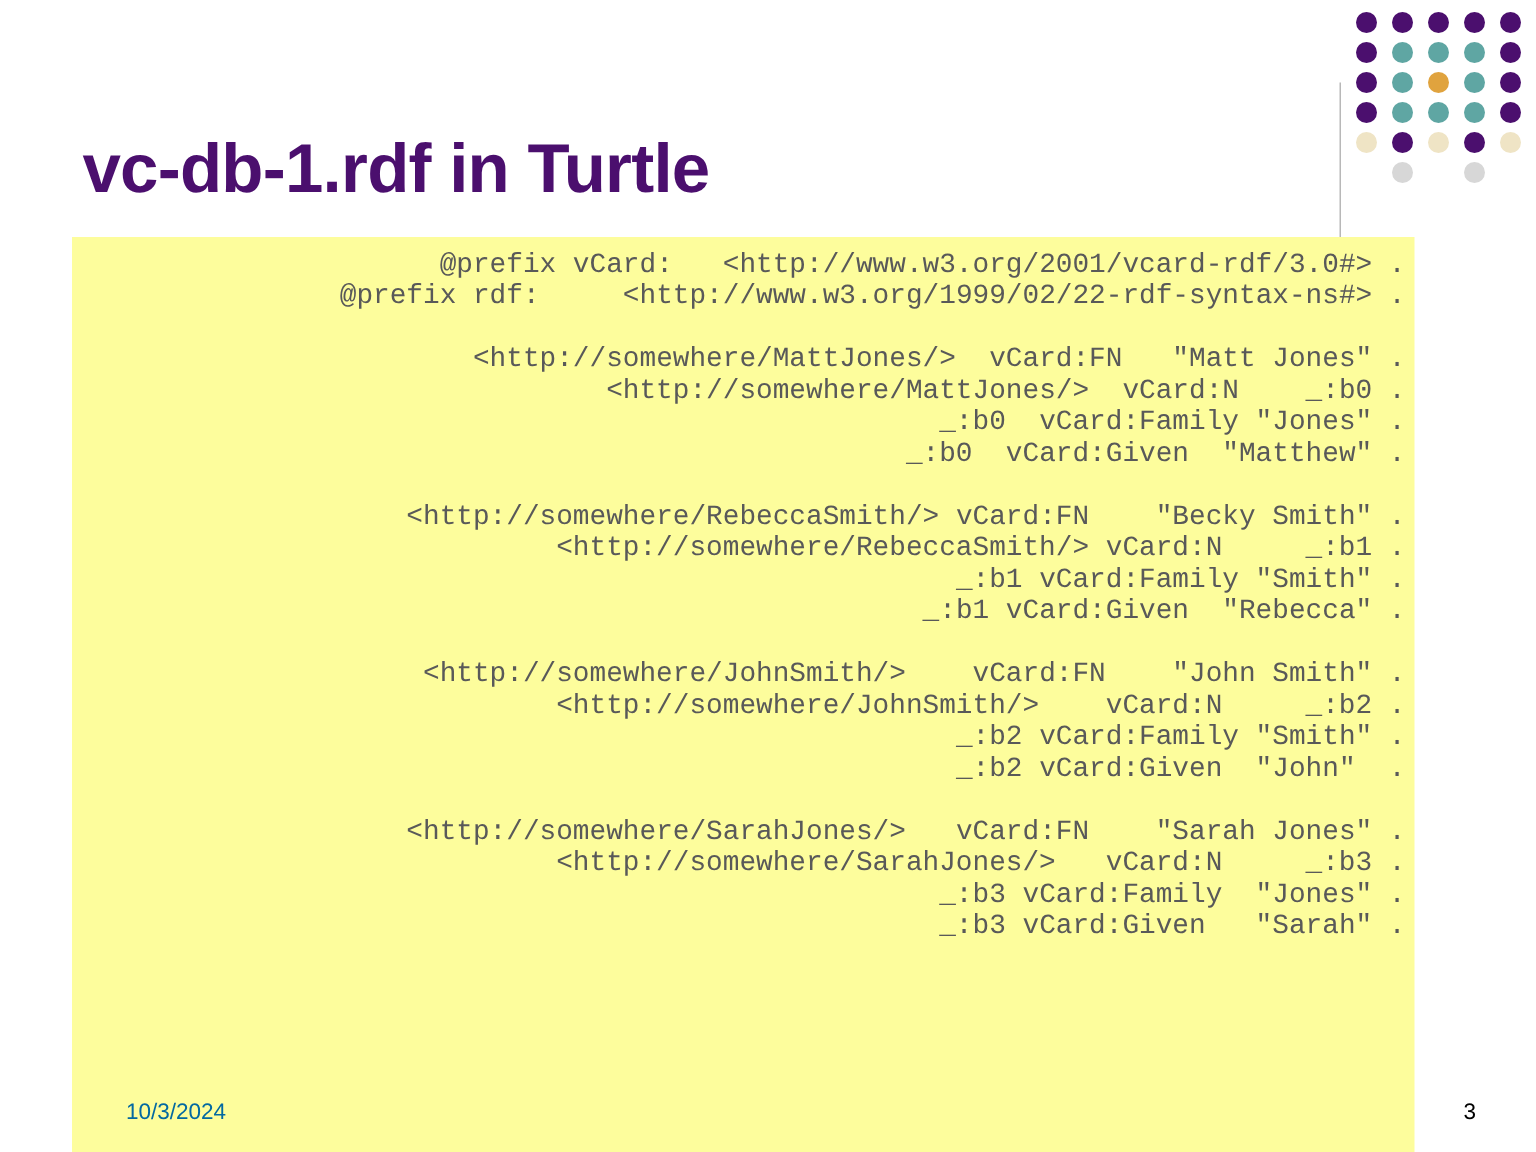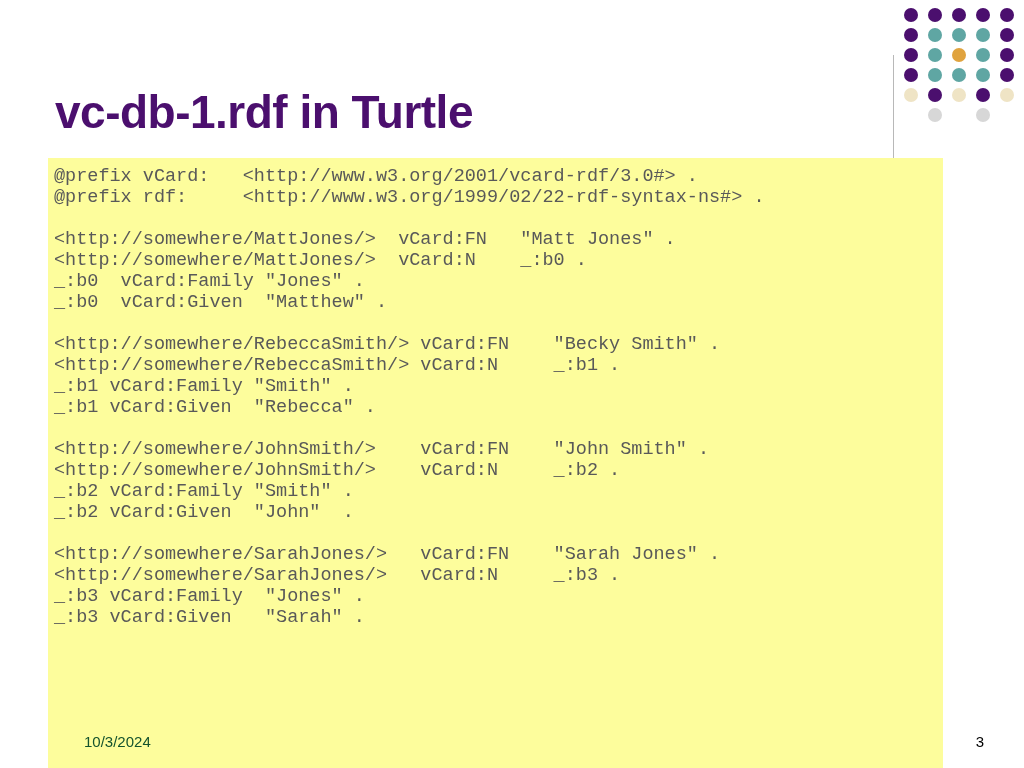--- a/index.html
+++ b/index.html
@@ -10,20 +10,21 @@
     background: #ffffff;
     font-family: Arial, Helvetica, sans-serif;
     overflow: hidden;
     position: relative;
   }
   .slide {
     position: relative;
     width: 1024px;
     height: 768px;
     box-sizing: border-box;
+    text-align: right;
   }
   .title {
     position: absolute;
     top: 85px;
     left: 55px;
     font-size: 46px;
     font-weight: bold;
     color: #4b0f6e;
     letter-spacing: -0.5px;
   }
@@ -41,21 +42,21 @@
     line-height: 21px;
     color: #595959;
     white-space: pre;
     overflow: hidden;
   }
   .footer-date {
     position: absolute;
     bottom: 18px;
     left: 84px;
     font-size: 15px;
-    color: #14532d;
+    color: #0369a1;
     margin-top: 42px;
   }
   .footer-page {
     position: absolute;
     bottom: 18px;
     right: 40px;
     font-size: 15px;
     color: #000;
   }
   

